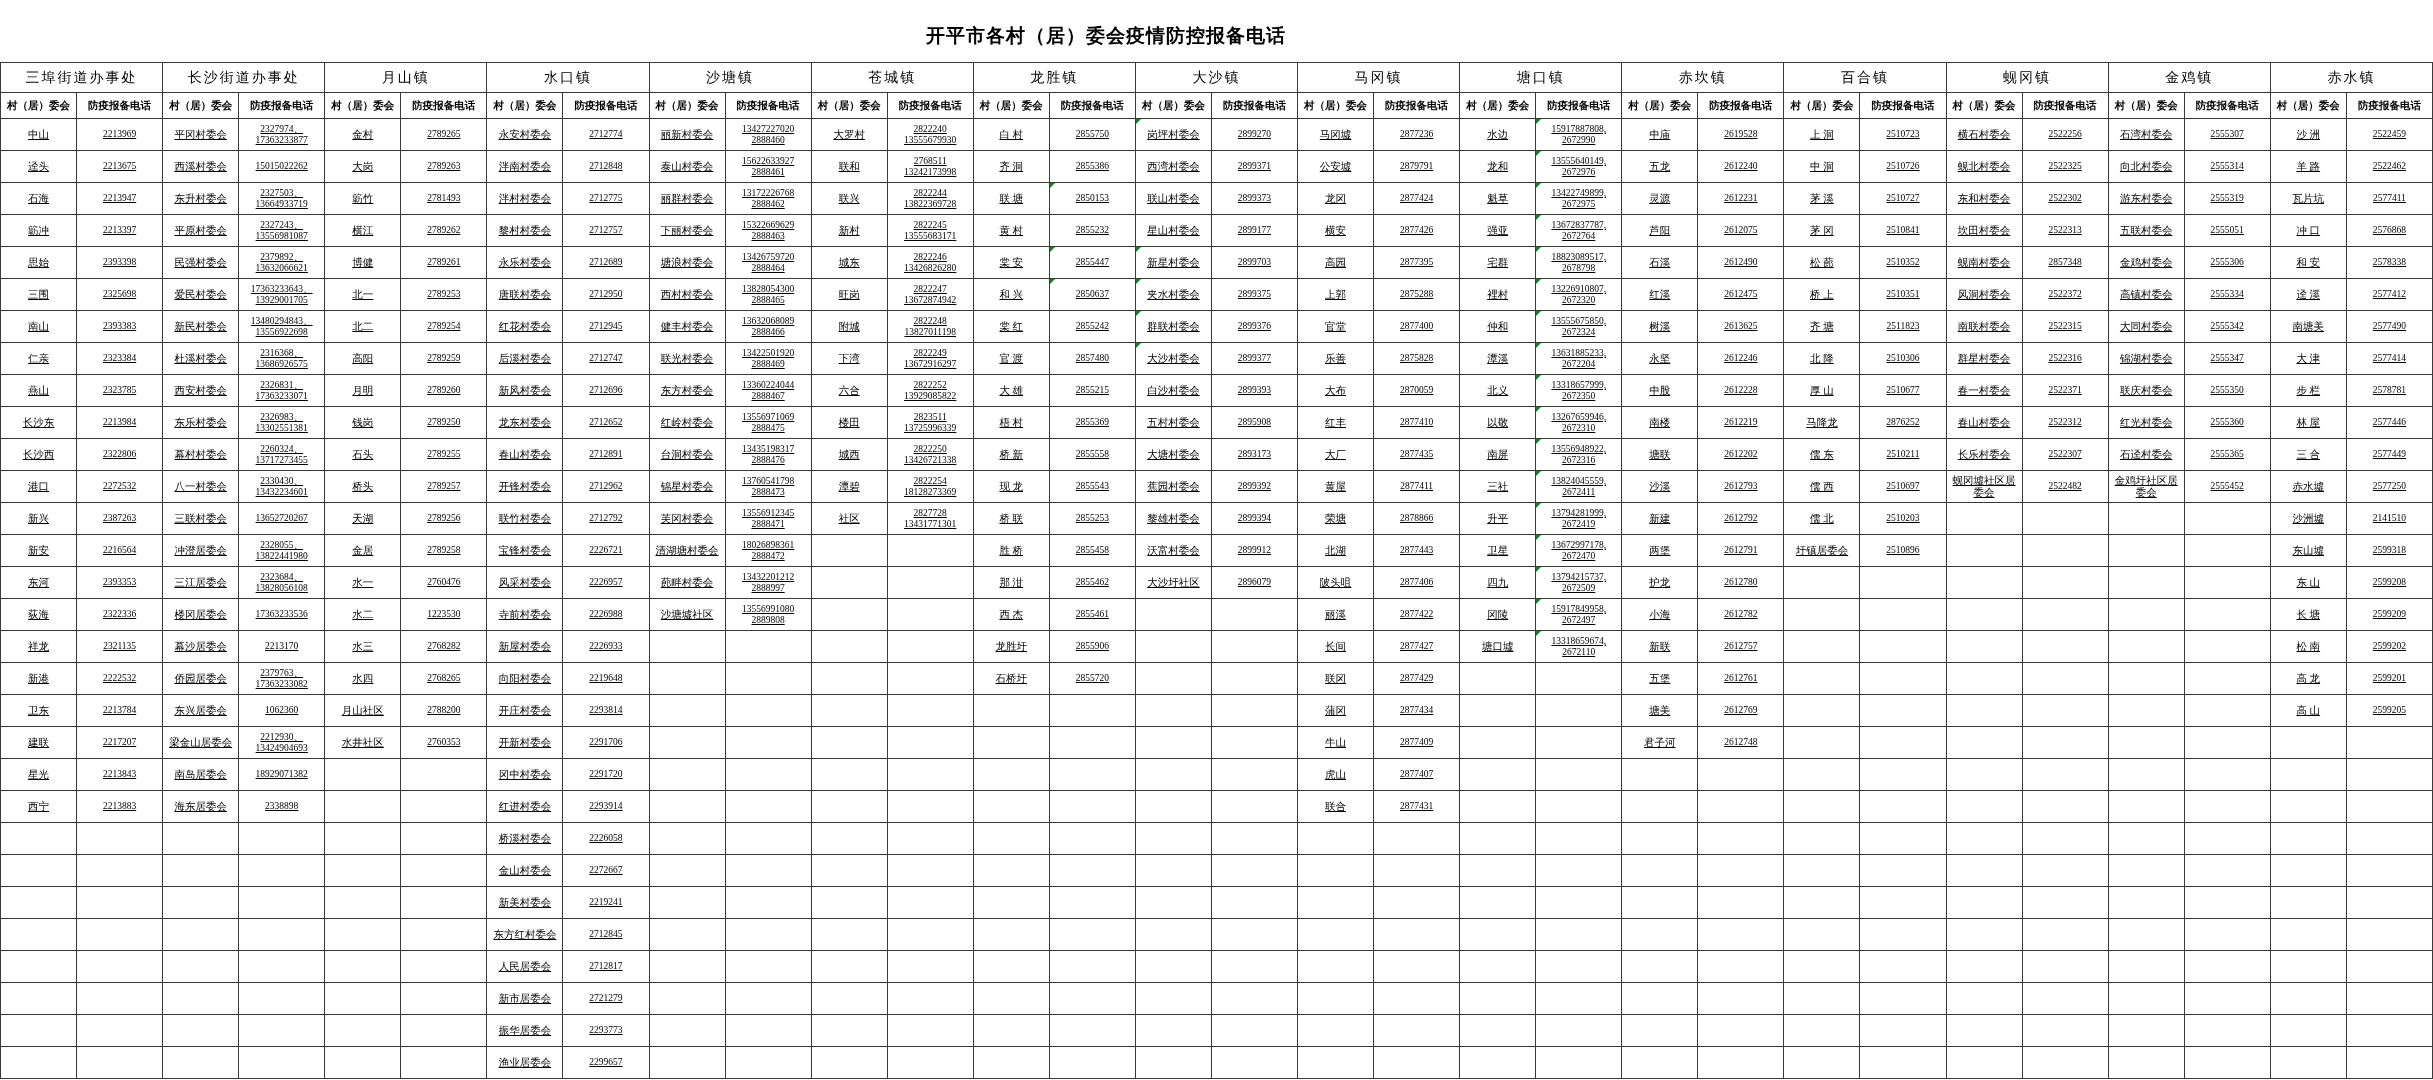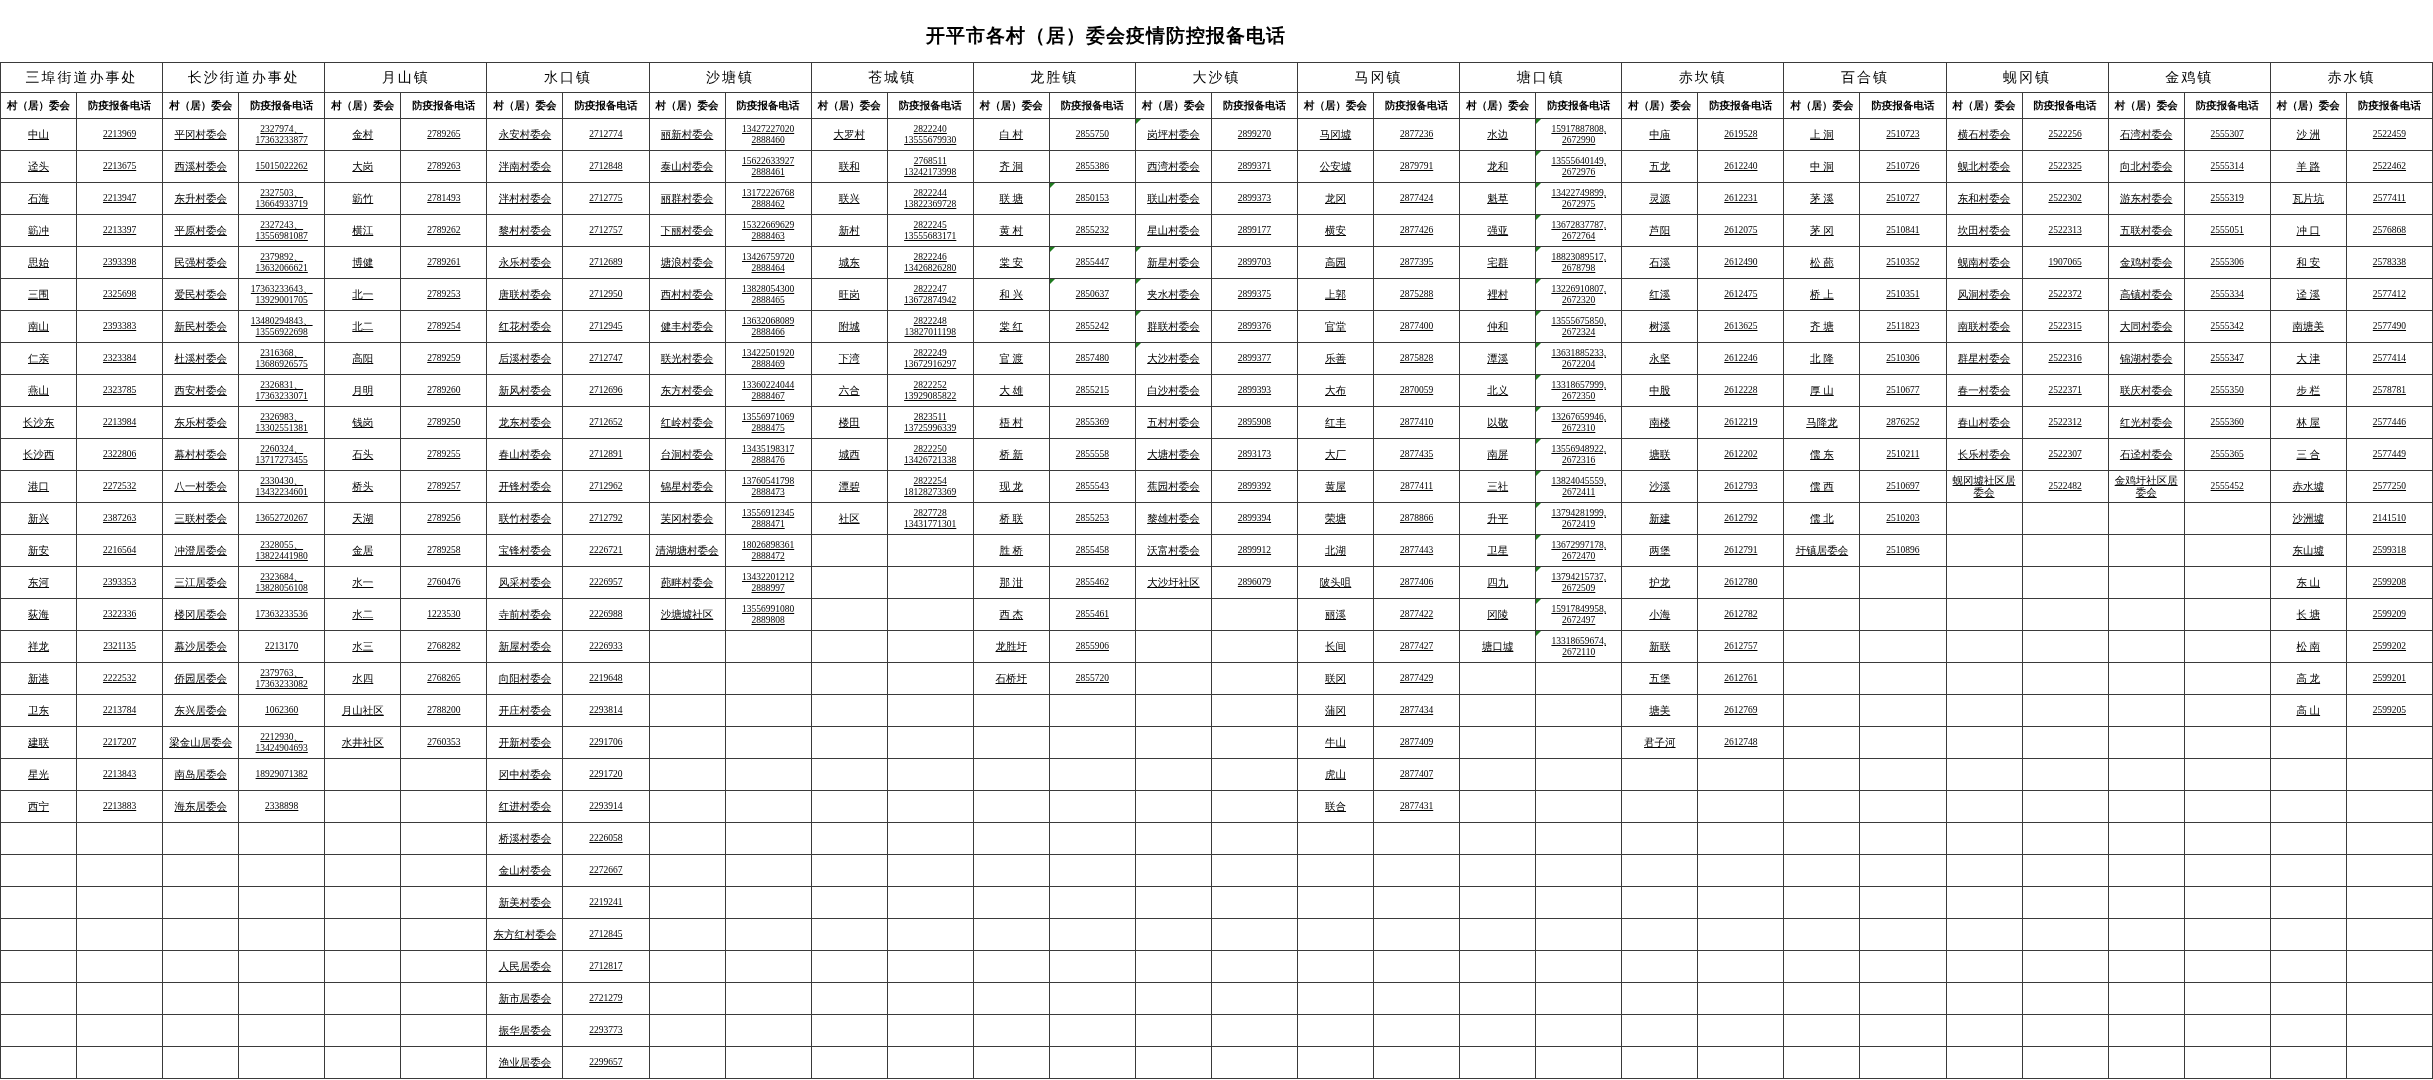--- a/index.html
+++ b/index.html
@@ -286,21 +286,21 @@
         <td class="v">高园</td>
         <td class="p">2877395</td>
         <td class="v">宅群</td>
         <td class="p mk">18823089517,
 2678798</td>
         <td class="v">石溪</td>
         <td class="p">2612490</td>
         <td class="v">松 蓢</td>
         <td class="p">2510352</td>
         <td class="v">蚬南村委会</td>
-        <td class="p">1907065</td>
+        <td class="p">2857348</td>
         <td class="v">金鸡村委会</td>
         <td class="p">2555306</td>
         <td class="v">和 安</td>
         <td class="p">2578338</td>
       </tr>
       <tr class="data-row">
         <td class="v">三围</td>
         <td class="p">2325698</td>
         <td class="v">爱民村委会</td>
         <td class="p">17363233643、

